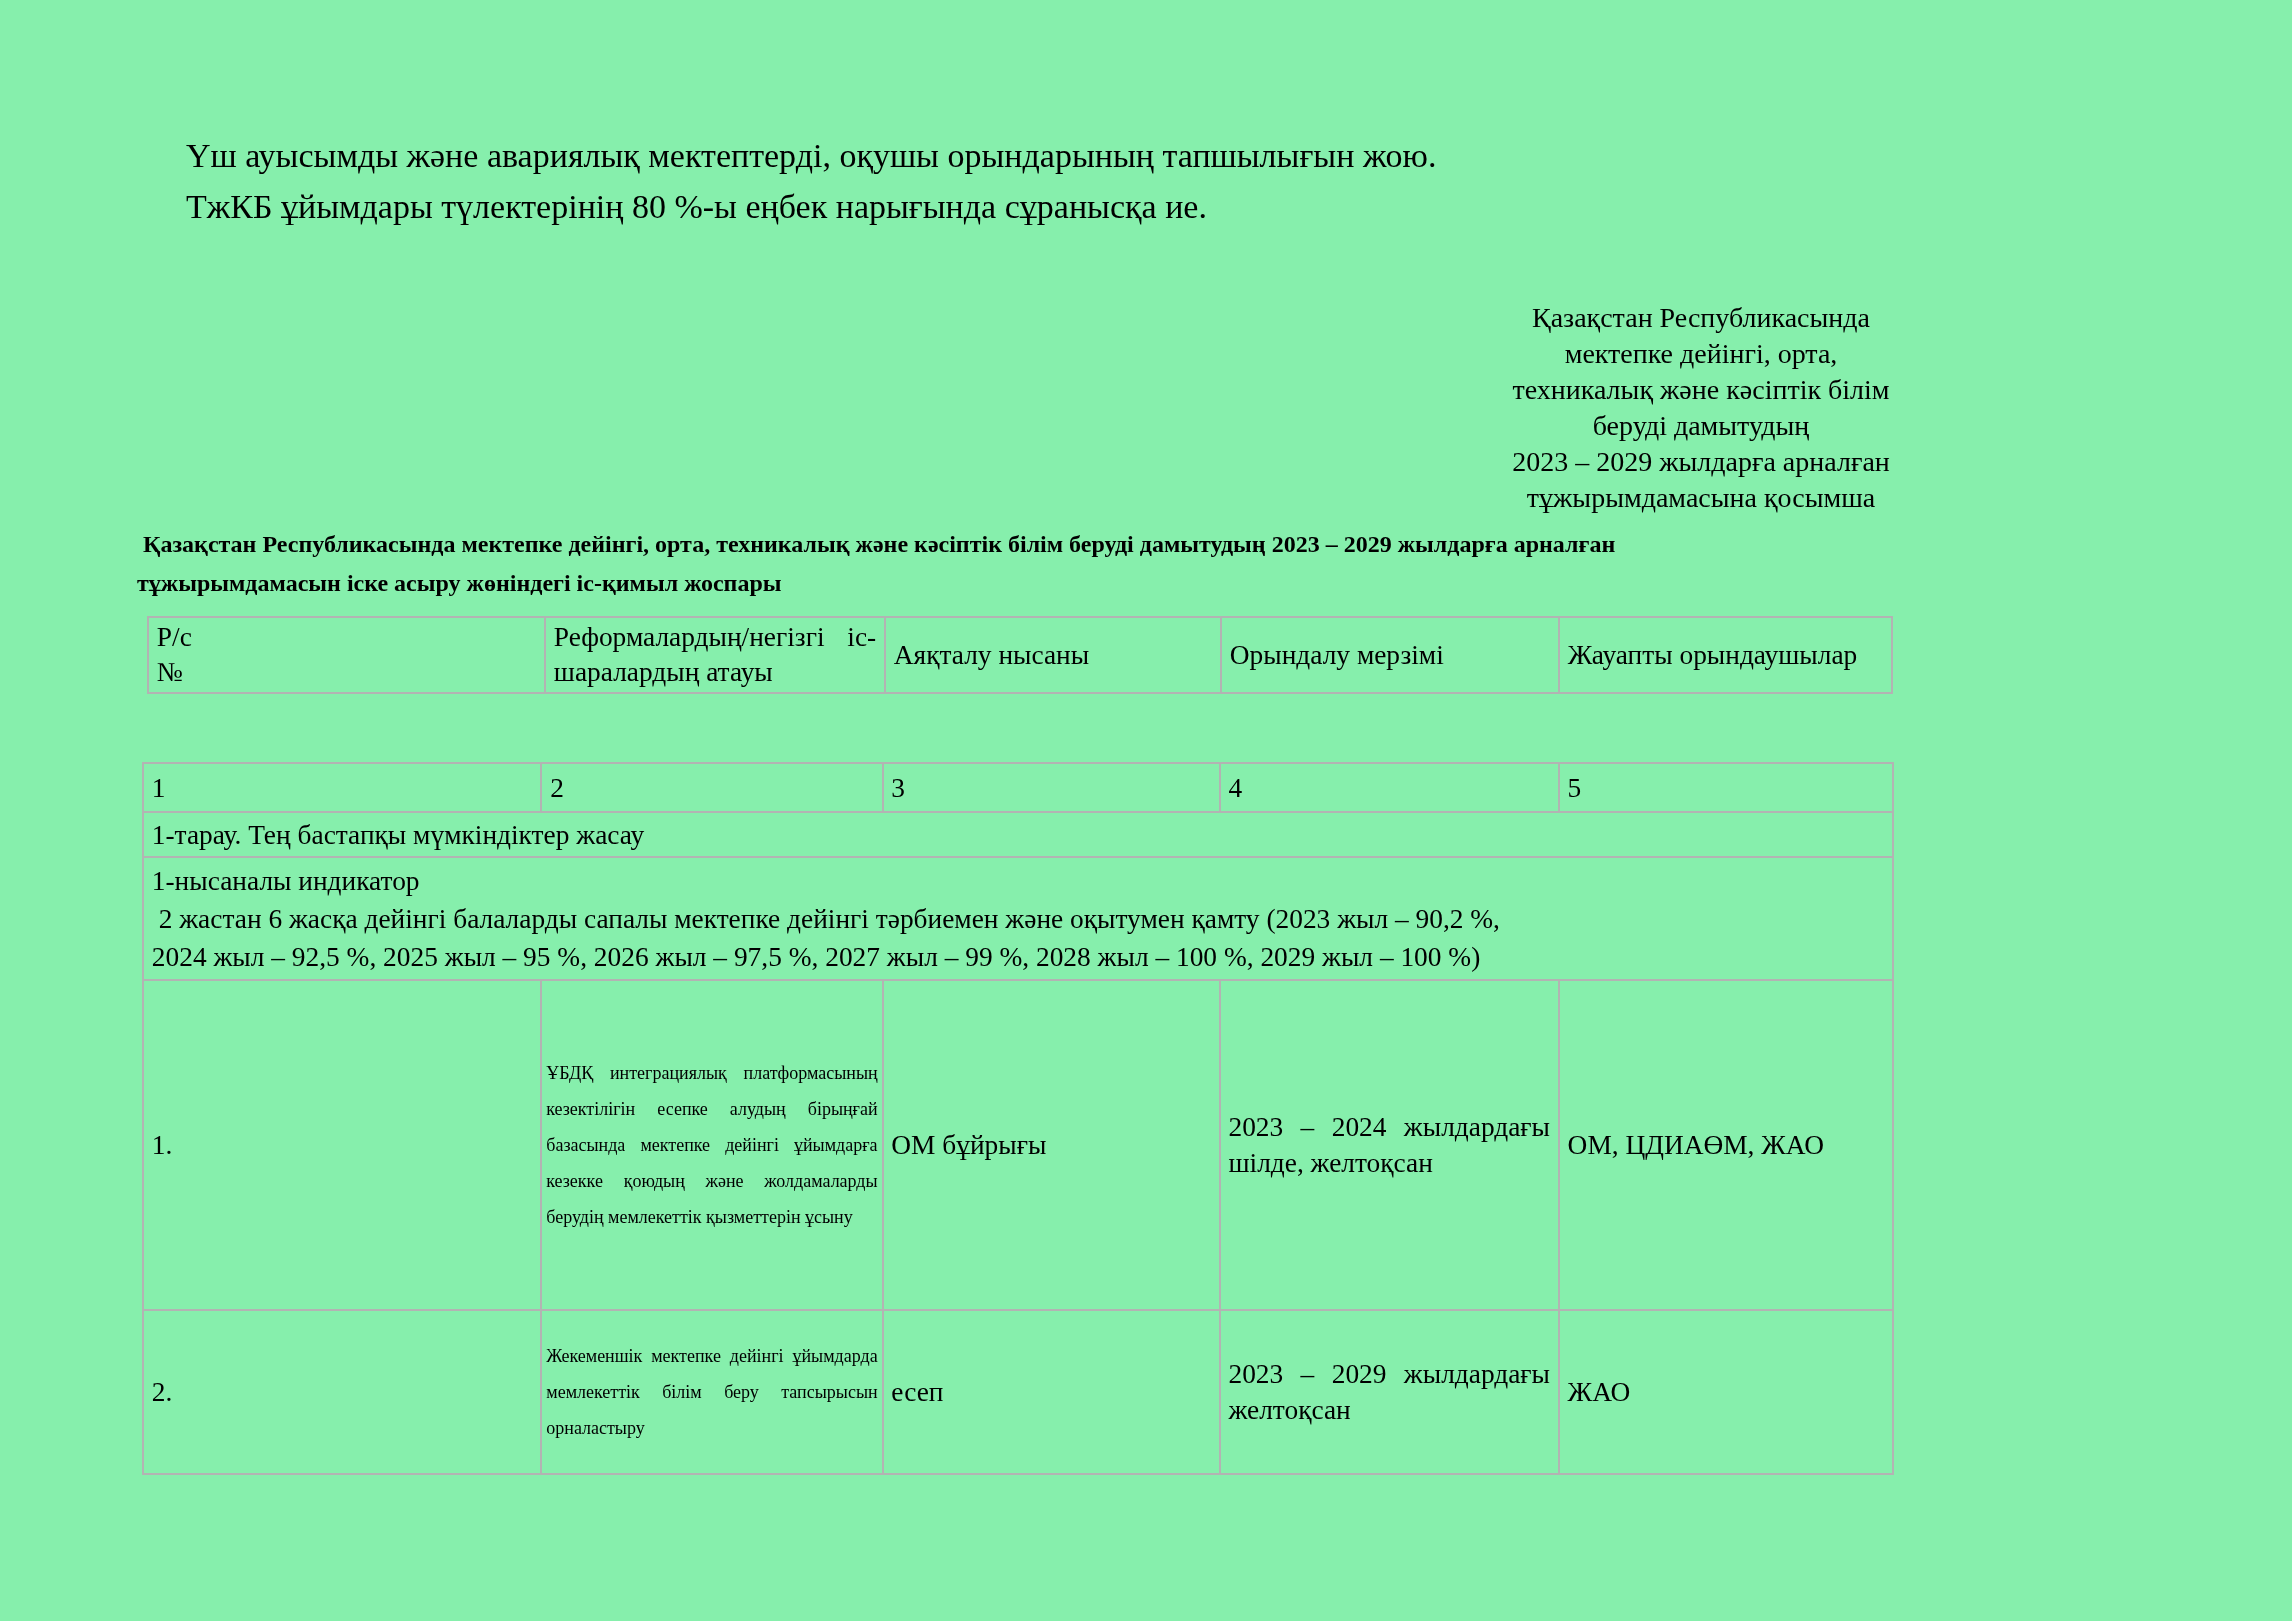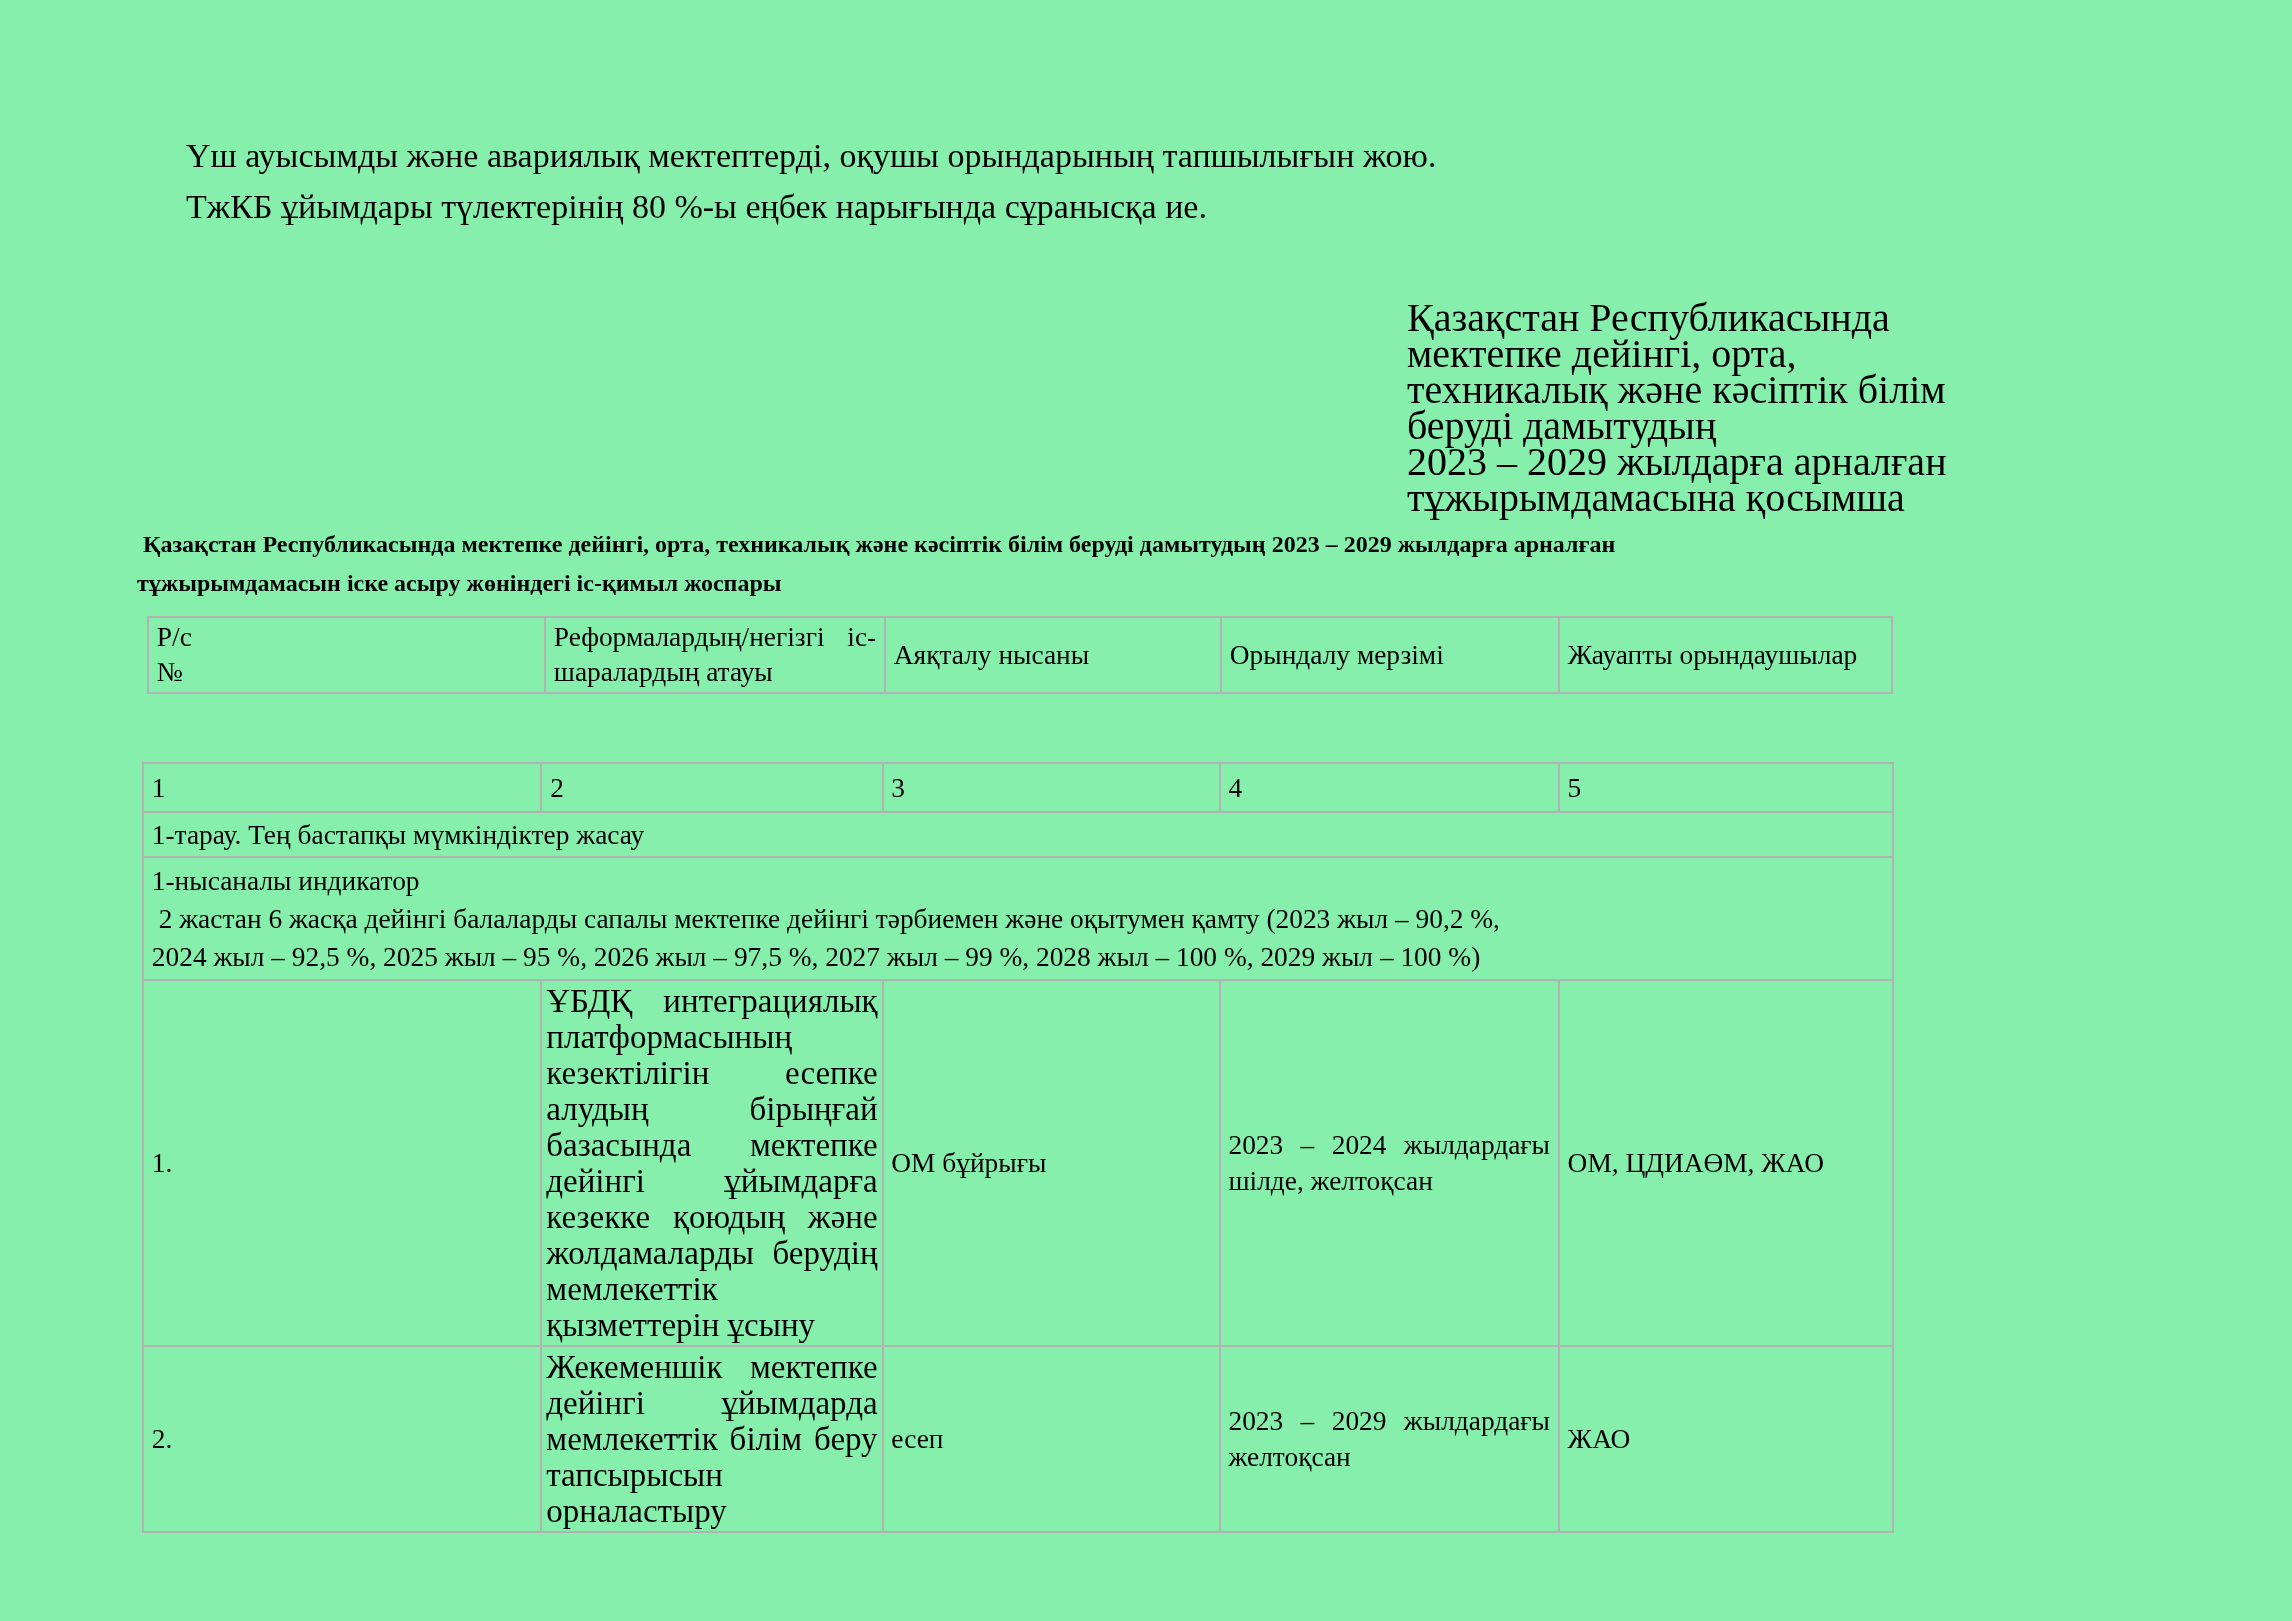--- a/index.html
+++ b/index.html
@@ -20,21 +20,22 @@
     font-size: 34px;
     line-height: 51px;
     white-space: nowrap;
   }
   
   .annex {
     position: absolute;
     left: 1407px;
     top: 300px;
     width: 588px;
-    font-size: 40px;
+    text-align: center;
+    font-size: 28px;
     line-height: 36px;
     white-space: nowrap;
   }
   
   .doc-title {
     position: absolute;
     left: 137px;
     top: 525px;
     font-size: 24px;
     font-weight: bold;
@@ -58,21 +59,21 @@
   #header-table { left: 147px; top: 608px; width: 1745px; margin-top: 8px; }
   #header-table td { line-height: 35px; }
   #main-table { left: 142px; top: 762px; width: 1752px; }
   .c1 { width: 397px; }
   .c2 { width: 340px; }
   .c3 { width: 336px; }
   .c4 { width: 338px; }
   .c5 { width: 333px; }
   .two-line { white-space: pre-line; }
   .justify { text-align: justify; }
-  .measure-cell { font-size: 33px; padding: 2px 3.9px !important; }
+  .measure-cell { font-size: 18px; padding: 2px 3.9px !important; }
   .num-row td { height: 43px; vertical-align: middle; }
   .chapter-row td { height: 39px; border-radius: 12px; }
   .indicator-row td { height: 117px; vertical-align: middle; }
   .indicator-row .line { white-space: nowrap; line-height: 38px; }
   .data-row-1 td { height: 324px; }
   .data-row-2 td { height: 158px; }
 </style>
 </head>
 <body>
 

